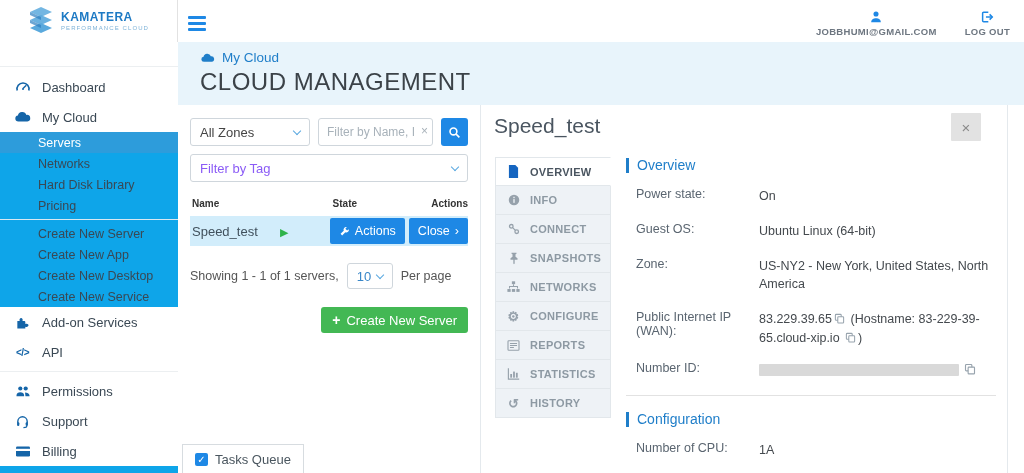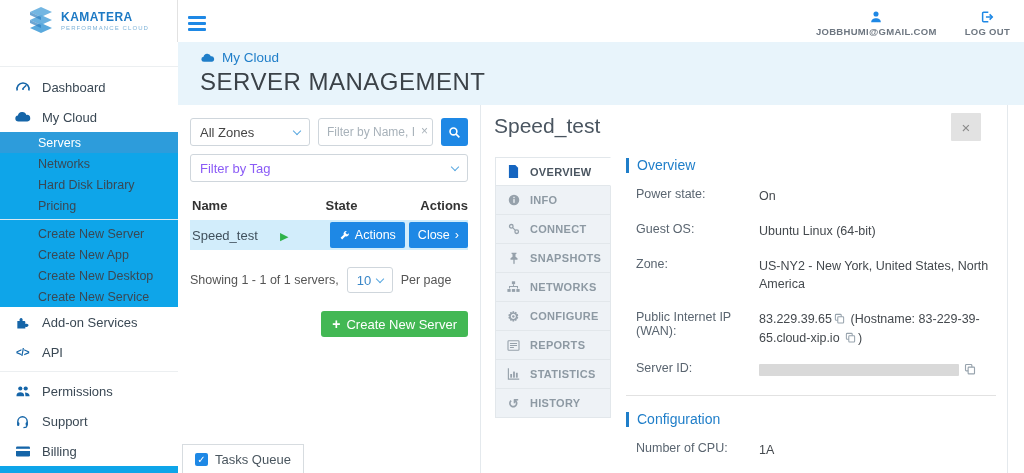--- a/index.html
+++ b/index.html
@@ -64,21 +64,21 @@
                        font-size:12px; padding:0 18px 0 8px; color:#444;
                        font-family:"Liberation Sans",sans-serif; }
   .name-filter input::placeholder { color:#a8b2ba; }
   .clear-x { position:absolute; right:5px; top:6px; font-size:12px; color:#a8b2ba; cursor:pointer; }
   .search-btn { width:27px; height:28px; background:#1e88e5; border:none; border-radius:3px;
                 display:flex; align-items:center; justify-content:center; cursor:pointer; }
   .tag-sel { margin-top:8px; color:#a8b2ba; }
   .tag-sel .txt { color:#8b5cf6; }
 
   .tbl-head { display:flex; margin-top:16px; padding:0 0 7px 2px;
-              font-size:13px; font-weight:bold; color:#333;gap:44px; }
+              font-size:10px; font-weight:bold; color:#333;gap:44px; }
   .col-name { width:113px; } .col-state { width:64px; } .col-actions { flex:1; text-align:center; }
   .tbl-row { display:flex; align-items:center; height:30px; background:#d2edfb; padding-left:2px; }
   .row-name { width:113px; font-size:13px; color:#40505c; }
   .row-state { width:64px; }
   .play { color:#2fb34a; font-size:11px; }
   .row-actions { flex:1; display:flex; gap:4px; }
   .btn-blue { background:#1e88e5; color:#fff; border:none; border-radius:2px; height:26px;
               font-size:12.5px; display:flex; align-items:center; gap:5px; padding:0 9px;
               cursor:pointer; font-family:"Liberation Sans",sans-serif; }
   .summary-row { display:flex; align-items:center; gap:8px; margin-top:17px;
@@ -271,21 +271,21 @@
 
 <div class="page-header">
   <div class="breadcrumb">
     <span class="ic">
       <svg width="15" height="12" viewBox="0 0 17 14" fill="currentColor">
           <path d="M13.4 11.5H4.3a3 3 0 0 1-.4-5.97A4.4 4.4 0 0 1 12.4 4.9a3.3 3.3 0 0 1 1 6.6z"></path>
         </svg>
     </span>
     <span>My Cloud</span>
   </div>
-  <div class="page-title">SERVER MANAGEMENT</div>
+  <div class="page-title">CLOUD MANAGEMENT</div>
 </div>
 
 <div class="list-panel">
   <div class="filter-row1">
     <div class="sel zone-sel">
       <span>All Zones</span>
       <span class="chev down"></span>
     </div>
     <div class="name-filter">
       <input type="text" placeholder="Filter by Name, IP or" style="">
@@ -460,21 +460,21 @@
               <path d="M10.5 5.5V3.2c0-.7-.5-1.2-1.2-1.2H3.2C2.5 2 2 2.5 2 3.2v6.1c0 .7.5 1.2 1.2 1.2h2.3"></path>
             </svg></span>
         <span>(Hostname: </span><span>83-229-39-65.cloud-xip.io</span>
         <span class="copy-ic"><svg width="11" height="11" viewBox="0 0 16 16" fill="none" stroke="currentColor" stroke-width="1.5">
               <rect x="5.5" y="5.5" width="8.5" height="9" rx="1"></rect>
               <path d="M10.5 5.5V3.2c0-.7-.5-1.2-1.2-1.2H3.2C2.5 2 2 2.5 2 3.2v6.1c0 .7.5 1.2 1.2 1.2h2.3"></path>
             </svg></span><span>)</span>
       </span>
     </div>
     <div class="field">
-      <span class="f-label">Server ID:</span>
+      <span class="f-label">Number ID:</span>
       <span class="f-value">
         <span class="redacted"></span>
         <span class="copy-ic"><svg width="12" height="12" viewBox="0 0 16 16" fill="none" stroke="currentColor" stroke-width="1.5">
               <rect x="5.5" y="5.5" width="8.5" height="9" rx="1"></rect>
               <path d="M10.5 5.5V3.2c0-.7-.5-1.2-1.2-1.2H3.2C2.5 2 2 2.5 2 3.2v6.1c0 .7.5 1.2 1.2 1.2h2.3"></path>
             </svg></span>
       </span>
     </div>
 
     <div class="hr"></div>

